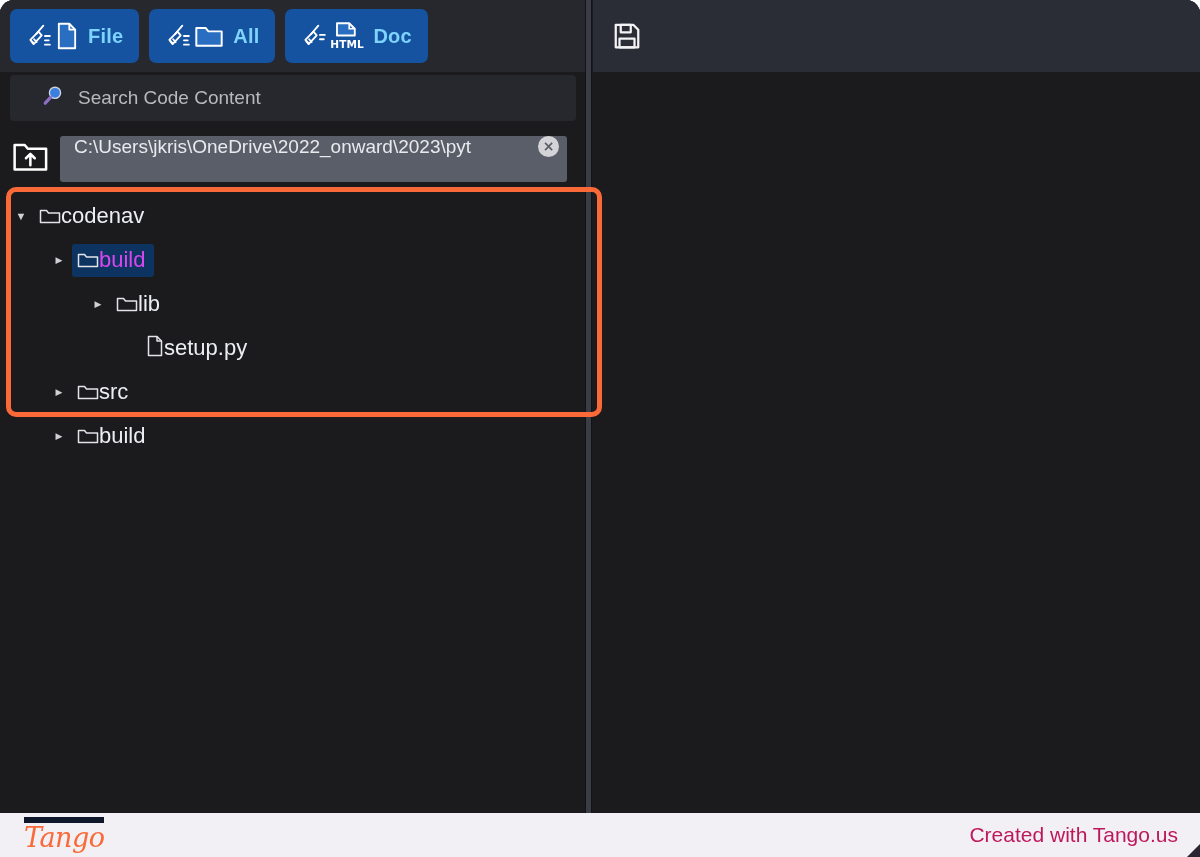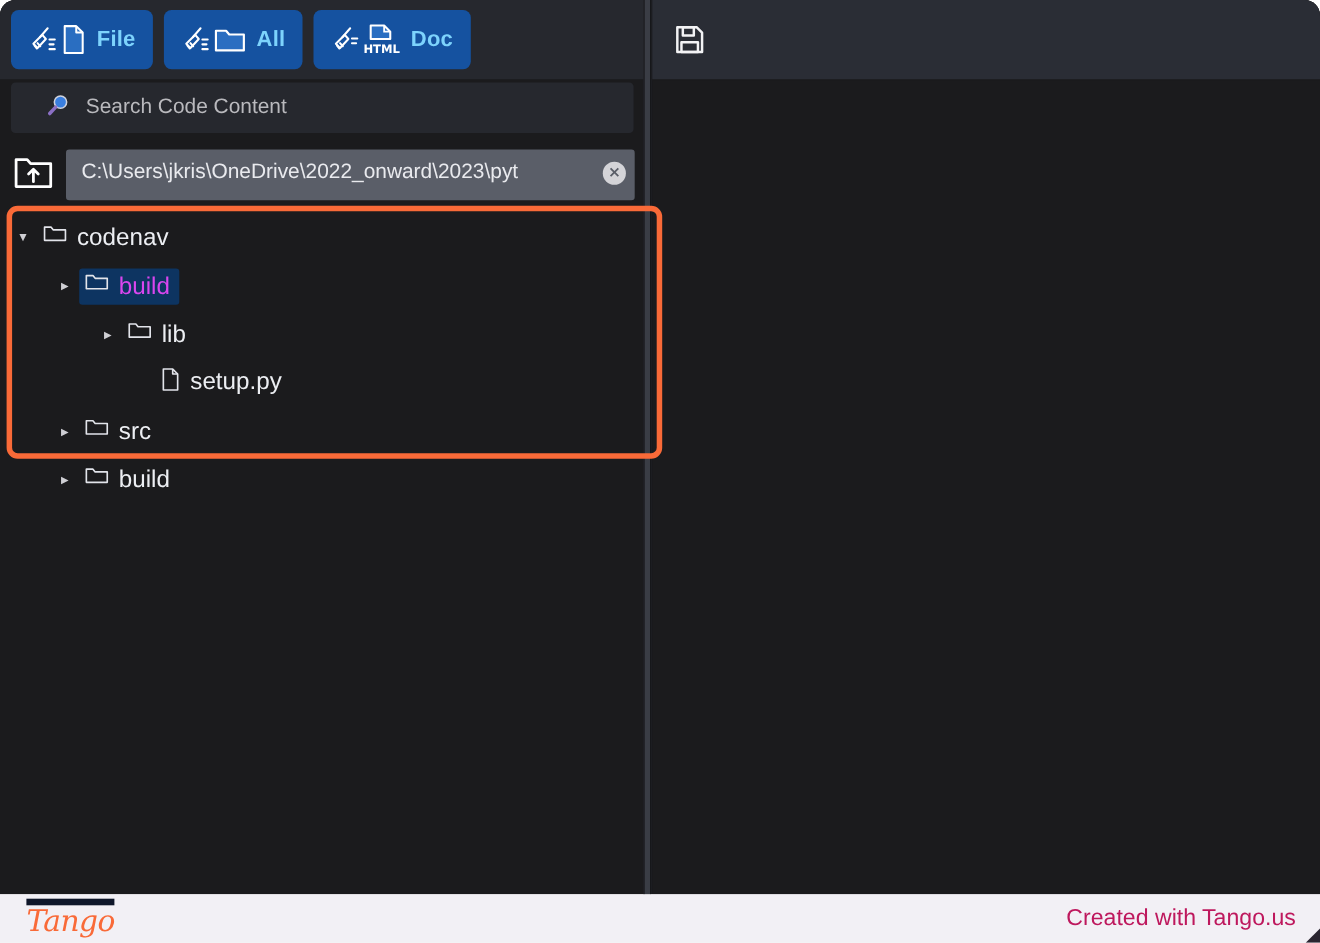--- a/index.html
+++ b/index.html
@@ -90,26 +90,25 @@
     position: absolute;
     left: 0; top: 131px;
     width: 586px; height: 56px;
     display: flex;
     align-items: center;
     gap: 10px;
     padding-left: 12px;
   }
   .path-field {
     flex: 1;
-    margin-right: 9px;
+    margin-right: 19px;
     height: 46px;
     background: #5a5e68;
     border-radius: 3px;
     display: flex;
-    align-items: center;
     padding: 0 8px 4px 14px;
     overflow: hidden;
   }
   .path-text {
     flex: 1;
     font-size: 19px;
     color: #e9eaee;
     white-space: nowrap;
     overflow: hidden;
   }
@@ -146,22 +145,21 @@
     flex: 0 0 26px;
     display: flex;
     align-items: center;
     justify-content: center;
     color: #cfcfd4;
     font-size: 11px;
   }
   .tree-row .caret.empty { color: transparent; }
   .tree-label-wrap {
     display: inline-flex;
-    align-items: flex-start;
-    gap: 9px;
+    align-items: flex-end;
     padding: 3px 9px 4px 5px;
     border-radius: 3px;
   }
   .tree-row.selected .tree-label-wrap { background: #0d3461; }
   .tree-name {
     font-size: 22px;
     color: #eceef2;
   }
   .tree-row.selected .tree-name { color: #d946ef; }
 

